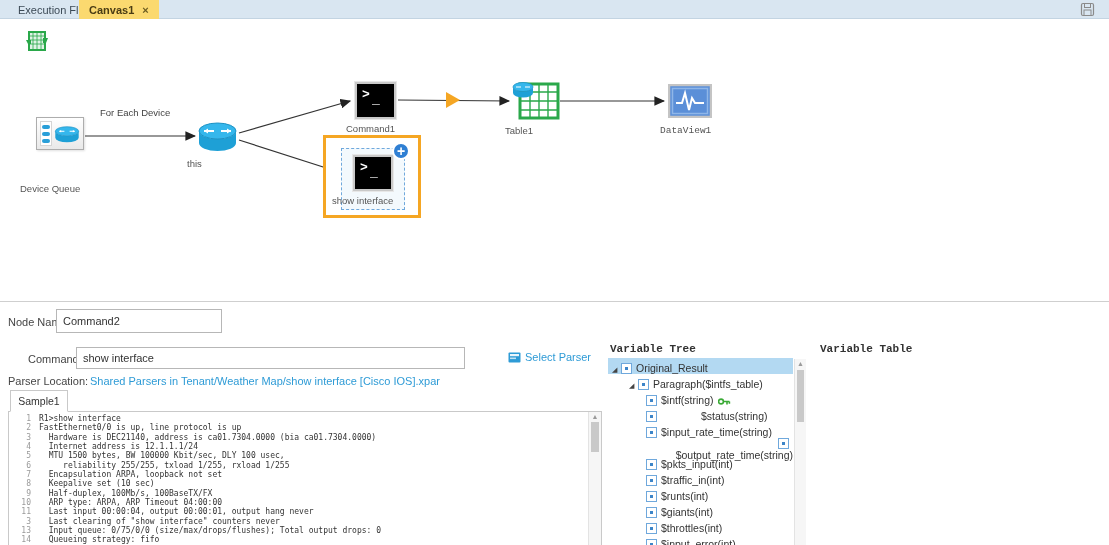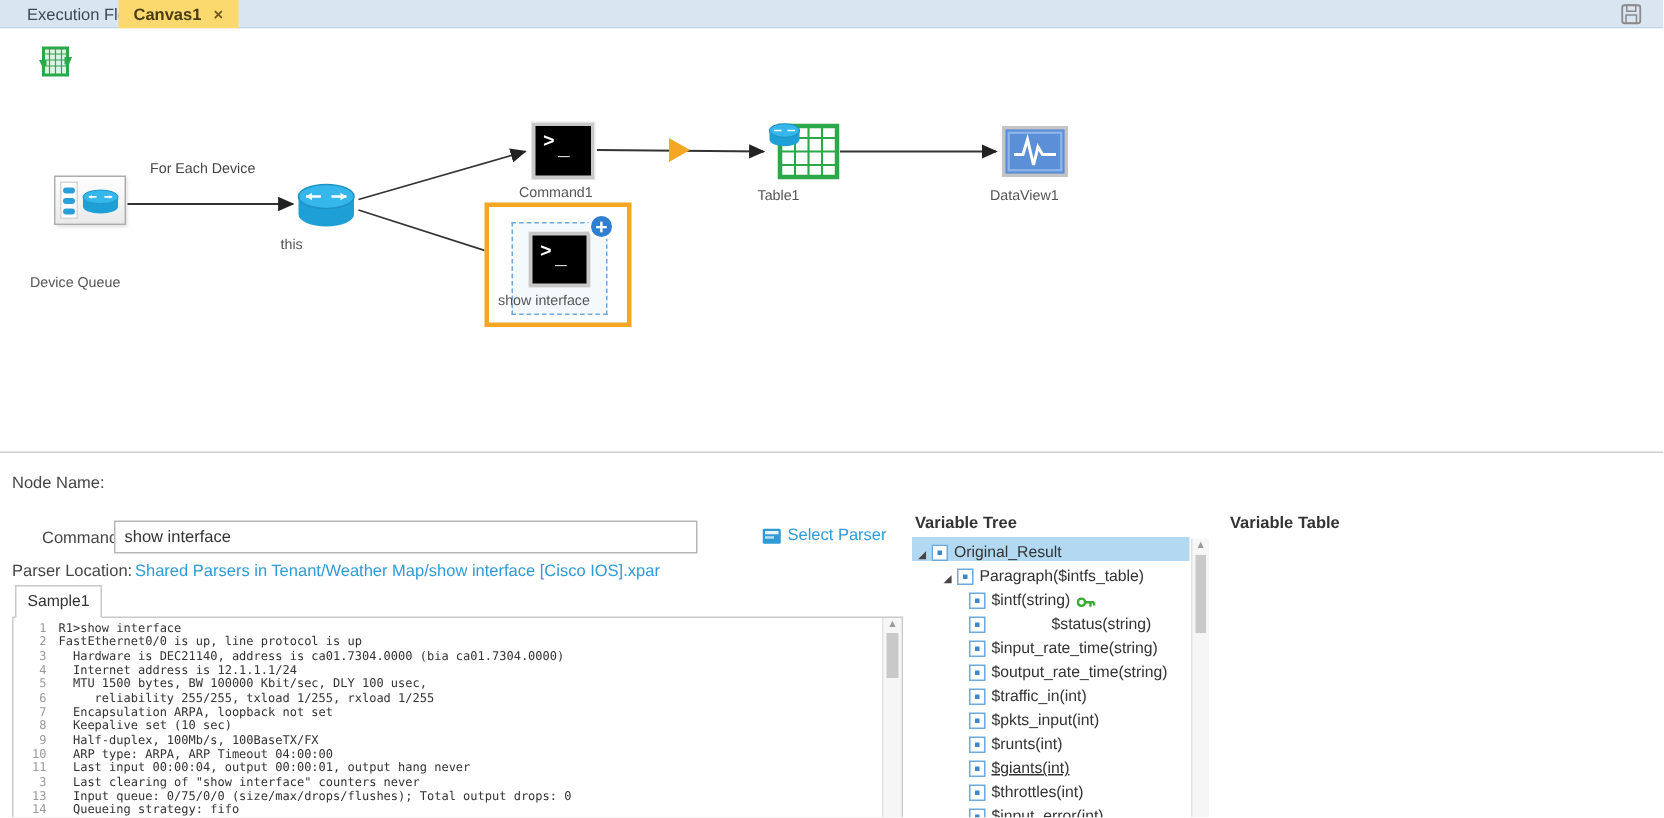--- a/index.html
+++ b/index.html
@@ -45,21 +45,21 @@
   .sample-tab { position:absolute; left:10px; top:88px; width:58px; height:22px; border:1px solid #c9c9c9; border-bottom:1px solid #fff; background:#fff; font-size:10.5px; color:#333; text-align:center; line-height:21px; z-index:2; }
   .codebox { position:absolute; left:8px; top:109px; width:594px; height:135px; border:1px solid #c9c9c9; background:#fff; overflow:hidden; }
   .codelines { position:absolute; left:0; top:2px; width:578px; }
   .codeline { display:flex; font-family:"DejaVu Sans Mono",monospace; font-size:8px; line-height:9.35px; white-space:pre; color:#333; }
   .codeline .num { width:30px; text-align:right; padding-right:8px; color:#9a9a9a; flex:none; }
   .vscroll { position:absolute; background:#f6f6f6; border-left:1px solid #e3e3e3; }
   .vscroll .thumb { position:absolute; left:2px; right:2px; background:#c9c9c9; }
   .vscroll .arrow { position:absolute; top:1px; left:0; right:0; text-align:center; font-size:7px; color:#9a9a9a; }
 
   
-  .vt-title { position:absolute; font-size:11px; font-weight:bold; color:#333; }
+  .vt-title { position:absolute; font-size:11px; font-weight:bold; color:#333;font-family:Liberation Mono, monospace; }
   .tree { position:absolute; left:608px; top:358px; width:185px; }
   .tree-item { display:flex; align-items:flex-end; height:16px; font-size:10.5px; color:#333; white-space:nowrap; }
   .tree-item.selected { background:#b3d9f2; }
   .tri { font-size:7px; color:#444; width:9px; flex:none; }
   .vicon { width:11px; height:11px; border:1px solid #6fa8dc; background:#fff; margin-right:4px; flex:none; position:relative; }
   .vicon::after { content:""; position:absolute; left:3px; top:3px; width:3px; height:3px; background:#3d85c8; }
   .keyicon { margin-left:4px; }
 </style>
 </head>
 <body>
@@ -154,37 +154,38 @@
     </div>
     <div class="node-label" style="left:505px; top:106px; width:60px;">Table1</div>
 
     <div class="dataview">
       <svg width="44" height="34" viewBox="0 0 44 34">
         <rect x="1" y="1" width="42" height="32" fill="#5b8fd8" stroke="#c4c4c4" stroke-width="2.5"></rect>
         <rect x="4.5" y="4.5" width="35" height="25" fill="none" stroke="#8fb6e8" stroke-width="1.5"></rect>
         <polyline points="8,19 14,19 17,9 21,26 24,14 27,19 36,19" fill="none" stroke="#fff" stroke-width="2"></polyline>
       </svg>
     </div>
-    <div class="node-label" style="left:660px; top:106px; width:60px;">DataView1</div>
+    <div class="node-label" style="left:660px; top:106px; width:60px;font-family:Liberation Mono, monospace;">DataView1</div>
 
     <div class="sel-box">
       <div class="sel-inner">
         <div class="terminal" style="left:11px; top:6px; width:40px; height:36px;">
           <span class="gt">&gt;</span>
             <span class="us">_</span>
         </div>
         <div class="node-label" style="left:-10px; top:46px; width:82px;">show interface</div>
       </div>
       <div class="plus-badge">+</div>
     </div>
   </div>
 
   <div class="bottom">
 
     <div class="lbl" style="left:8px; top:14px;">Node Name:</div>
+    <input class="inputbox" style="left: 56px; top: 7px; width: 166px; height: 24px;" value="Command2">
 
     <div class="lbl" style="left:28px; top:51px;">Command:</div>
     <input class="inputbox" style="left: 76px; top: 45px; width: 389px; height: 22px;" value="show interface">
 
     <div style="position:absolute; left:508px; top:49px; display:flex; align-items:center;">
       <svg width="13" height="11" viewBox="0 0 13 11" style="margin-right:4px">
         <rect x="0.5" y="0.5" width="12" height="10" rx="1" fill="#2e9bd6"></rect>
         <rect x="2" y="2" width="9" height="2.2" fill="#fff" opacity="0.9"></rect>
         <rect x="2" y="5.5" width="6" height="1.6" fill="#fff" opacity="0.7"></rect>
       </svg>
@@ -252,37 +253,37 @@
         </svg>
       </div>
       <div class="tree-item" style="padding-left: 38px; gap: 40px;">
         <span class="vicon"></span>
         <span>$status(string)</span>
       </div>
       <div class="tree-item" style="padding-left: 38px;">
         <span class="vicon"></span>
         <span>$input_rate_time(string)</span>
       </div>
-      <div class="tree-item" style="padding-left: 38px;">
+      <div class="tree-item" style="padding-left: 38px; flex-direction: column;">
         <span class="vicon"></span>
         <span>$output_rate_time(string)</span>
       </div>
       <div class="tree-item" style="padding-left: 38px;">
         <span class="vicon"></span>
+        <span>$pkts_input(int)</span>
+      </div>
+      <div class="tree-item" style="padding-left: 38px;">
+        <span class="vicon"></span>
         <span>$traffic_in(int)</span>
       </div>
       <div class="tree-item" style="padding-left: 38px;">
         <span class="vicon"></span>
-        <span>$pkts_input(int)</span>
-      </div>
-      <div class="tree-item" style="padding-left: 38px;">
-        <span class="vicon"></span>
         <span>$runts(int)</span>
       </div>
-      <div class="tree-item" style="padding-left: 38px; text-decoration: underline;">
+      <div class="tree-item" style="padding-left: 38px;">
         <span class="vicon"></span>
         <span>$giants(int)</span>
       </div>
       <div class="tree-item" style="padding-left: 38px;">
         <span class="vicon"></span>
         <span>$throttles(int)</span>
       </div>
       <div class="tree-item" style="padding-left: 38px;">
         <span class="vicon"></span>
         <span>$input_error(int)</span>

